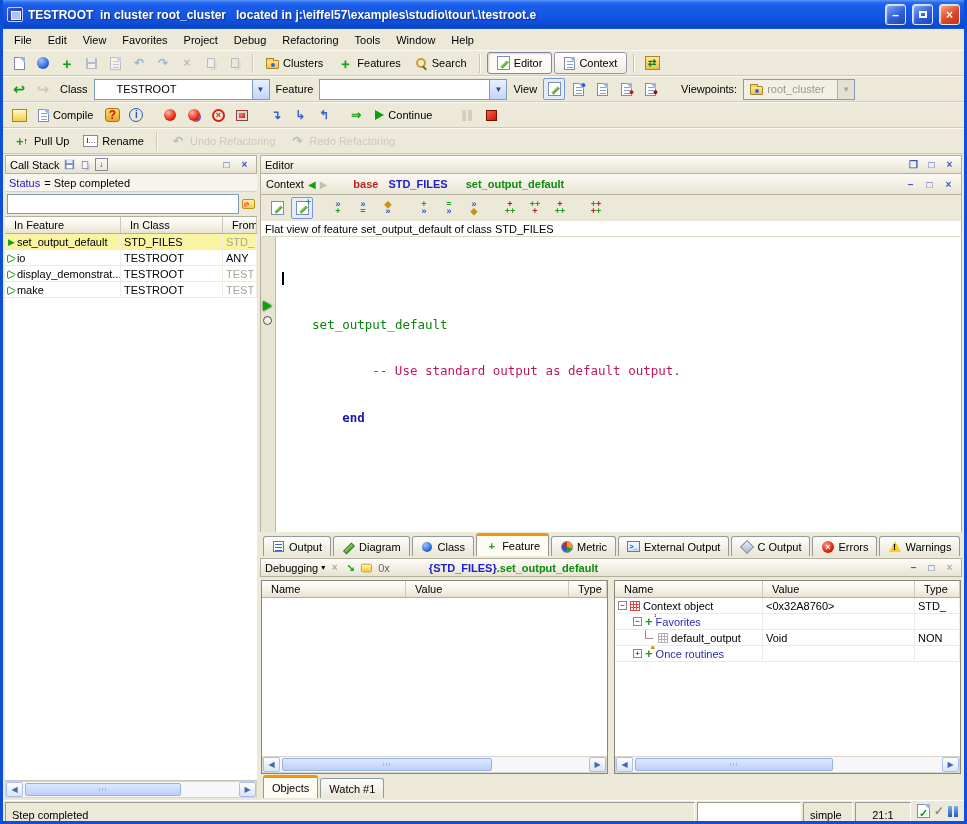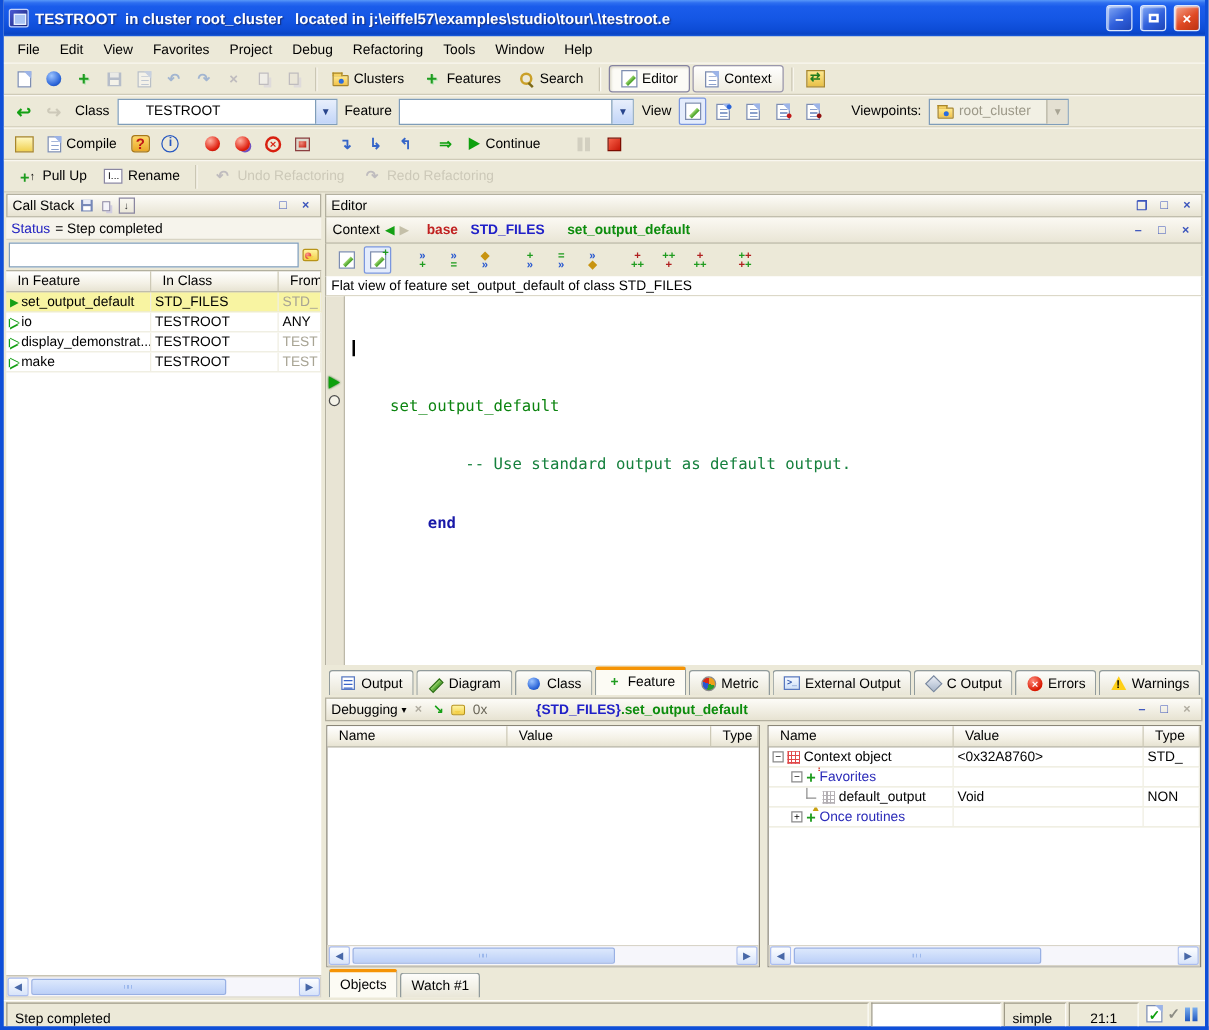--- a/index.html
+++ b/index.html
@@ -106,37 +106,37 @@
   .hscroll{height:17px;flex:0 0 auto;display:flex;align-items:stretch;background:#f4f3ee;border:1px solid #d8d4c8}
   .sc-btn{width:17px;background:linear-gradient(#fdfeff,#d8e4fa);border:1px solid #aabdf0;border-radius:2px;color:#4868a8;font-size:8px;display:flex;align-items:center;justify-content:center}
   .sc-track{flex:1;position:relative;background:#f6f6fb}
   .sc-thumb{position:absolute;top:1px;bottom:1px;border-radius:2px;background:linear-gradient(#dce8fc,#bcd0f8);border:1px solid #98b0e4}
   .sc-thumb::after{content:"";position:absolute;left:50%;top:4px;bottom:4px;width:8px;transform:translateX(-50%);
     background:repeating-linear-gradient(90deg,#9cb8ec 0 1px,transparent 1px 3px)}
 
   
   .right-panel{flex:1;display:flex;flex-direction:column;min-width:0;min-height:0}
   .context-bar{height:21px;flex:0 0 auto;display:flex;align-items:center;gap:4px;padding:0 5px;background:linear-gradient(#fbf9f3,#e9e5d5);border:1px solid #b3b09f;border-top:none}
-  .crumb-base{color:#c02020;font-weight:bold;margin-left:10px}
+  .crumb-base{color:#c02020;font-weight:bold;margin-left:22px}
   .crumb-class{color:#2020c8;font-weight:bold;margin-left:6px}
   .crumb-feat{color:#0c8c0c;font-weight:bold;margin-left:14px}
   .nav-arrow{font-size:10px}
   .etoolbar{height:26px;flex:0 0 auto;display:flex;align-items:center;gap:3px;padding:0 5px;background:#ece9d8;border-left:1px solid #b3b09f;border-right:1px solid #b3b09f}
   .eic{width:22px;height:22px;display:flex;align-items:center;justify-content:center;border:1px solid transparent;border-radius:2px;position:relative}
   .eic.pressed{border-color:#7a96df;background:#e4ecfc}
   .mini2{display:flex;flex-direction:column;align-items:center;line-height:7px;font-size:9px;font-weight:bold}
   .infoline{height:16px;flex:0 0 auto;display:flex;align-items:center;padding:0 4px;background:#fff;border-left:1px solid #b3b09f;border-right:1px solid #b3b09f;border-bottom:1px solid #dcd8c8;white-space:nowrap;overflow:hidden}
   .code-wrap{flex:1;display:flex;min-height:0;background:#fff;border-left:1px solid #b3b09f;border-right:1px solid #b3b09f}
   .gutter{width:15px;flex:0 0 auto;background:#e8e4d4;border-right:1px solid #bcb8a8;position:relative}
   .bp-arrow{position:absolute;left:2px;top:64px;width:0;height:0;border-left:9px solid #0da00d;border-top:5px solid transparent;border-bottom:5px solid transparent;filter:drop-shadow(0 0 1px #065c06)}
   .bp-circle{position:absolute;left:2px;top:79px;width:9px;height:9px;border:1px solid #4a4a4a;border-radius:50%;background:#f4f2e8}
   .code{flex:1;font-family:"DejaVu Sans Mono",monospace;font-size:12.5px;line-height:15.5px;padding:2px 0 0 6px;overflow:hidden;white-space:pre}
   .cl{height:15.5px}
   .ind4{padding-left:4ch}.ind8{padding-left:8ch}.ind12{padding-left:12ch}
-  .c-feat{color:#0c8410}.c-com{color:#15803d}.c-kw{color:#1818a8;font-weight:bold}.c-op{color:#1818a8}
+  .c-feat{color:#0c8410}.c-com{color:#be185d}.c-kw{color:#1818a8;font-weight:bold}.c-op{color:#1818a8}
   .cursor{display:inline-block;width:1.5px;height:13px;background:#000;vertical-align:middle}
 
   
   .tabbar{height:24px;flex:0 0 auto;display:flex;align-items:flex-end;padding-left:3px;background:#ece9d8}
   .tab{display:inline-flex;align-items:center;gap:4px;height:20px;padding:0 8px;margin-right:2px;border:1px solid #919b9c;border-bottom:none;border-radius:3px 3px 0 0;background:linear-gradient(#fdfdfb,#e9e6d7);white-space:nowrap}
   .tab.sel{height:23px;background:#fcfbf4;border-top:3px solid #f59406;font-weight:normal}
   .ticon{width:13px;height:13px;display:inline-flex;align-items:center;justify-content:center;font-size:11px;font-weight:bold}
   .tio-lines{width:11px;height:11px;border:1px solid #5878c0;background:#fff;padding:2px 1px}
   .tio-lines i{display:block;height:1px;background:#3a64c8;margin-bottom:2px}
   .warn-tri{width:0;height:0;border-left:6px solid transparent;border-right:6px solid transparent;border-bottom:11px solid #ffd018;position:relative}

